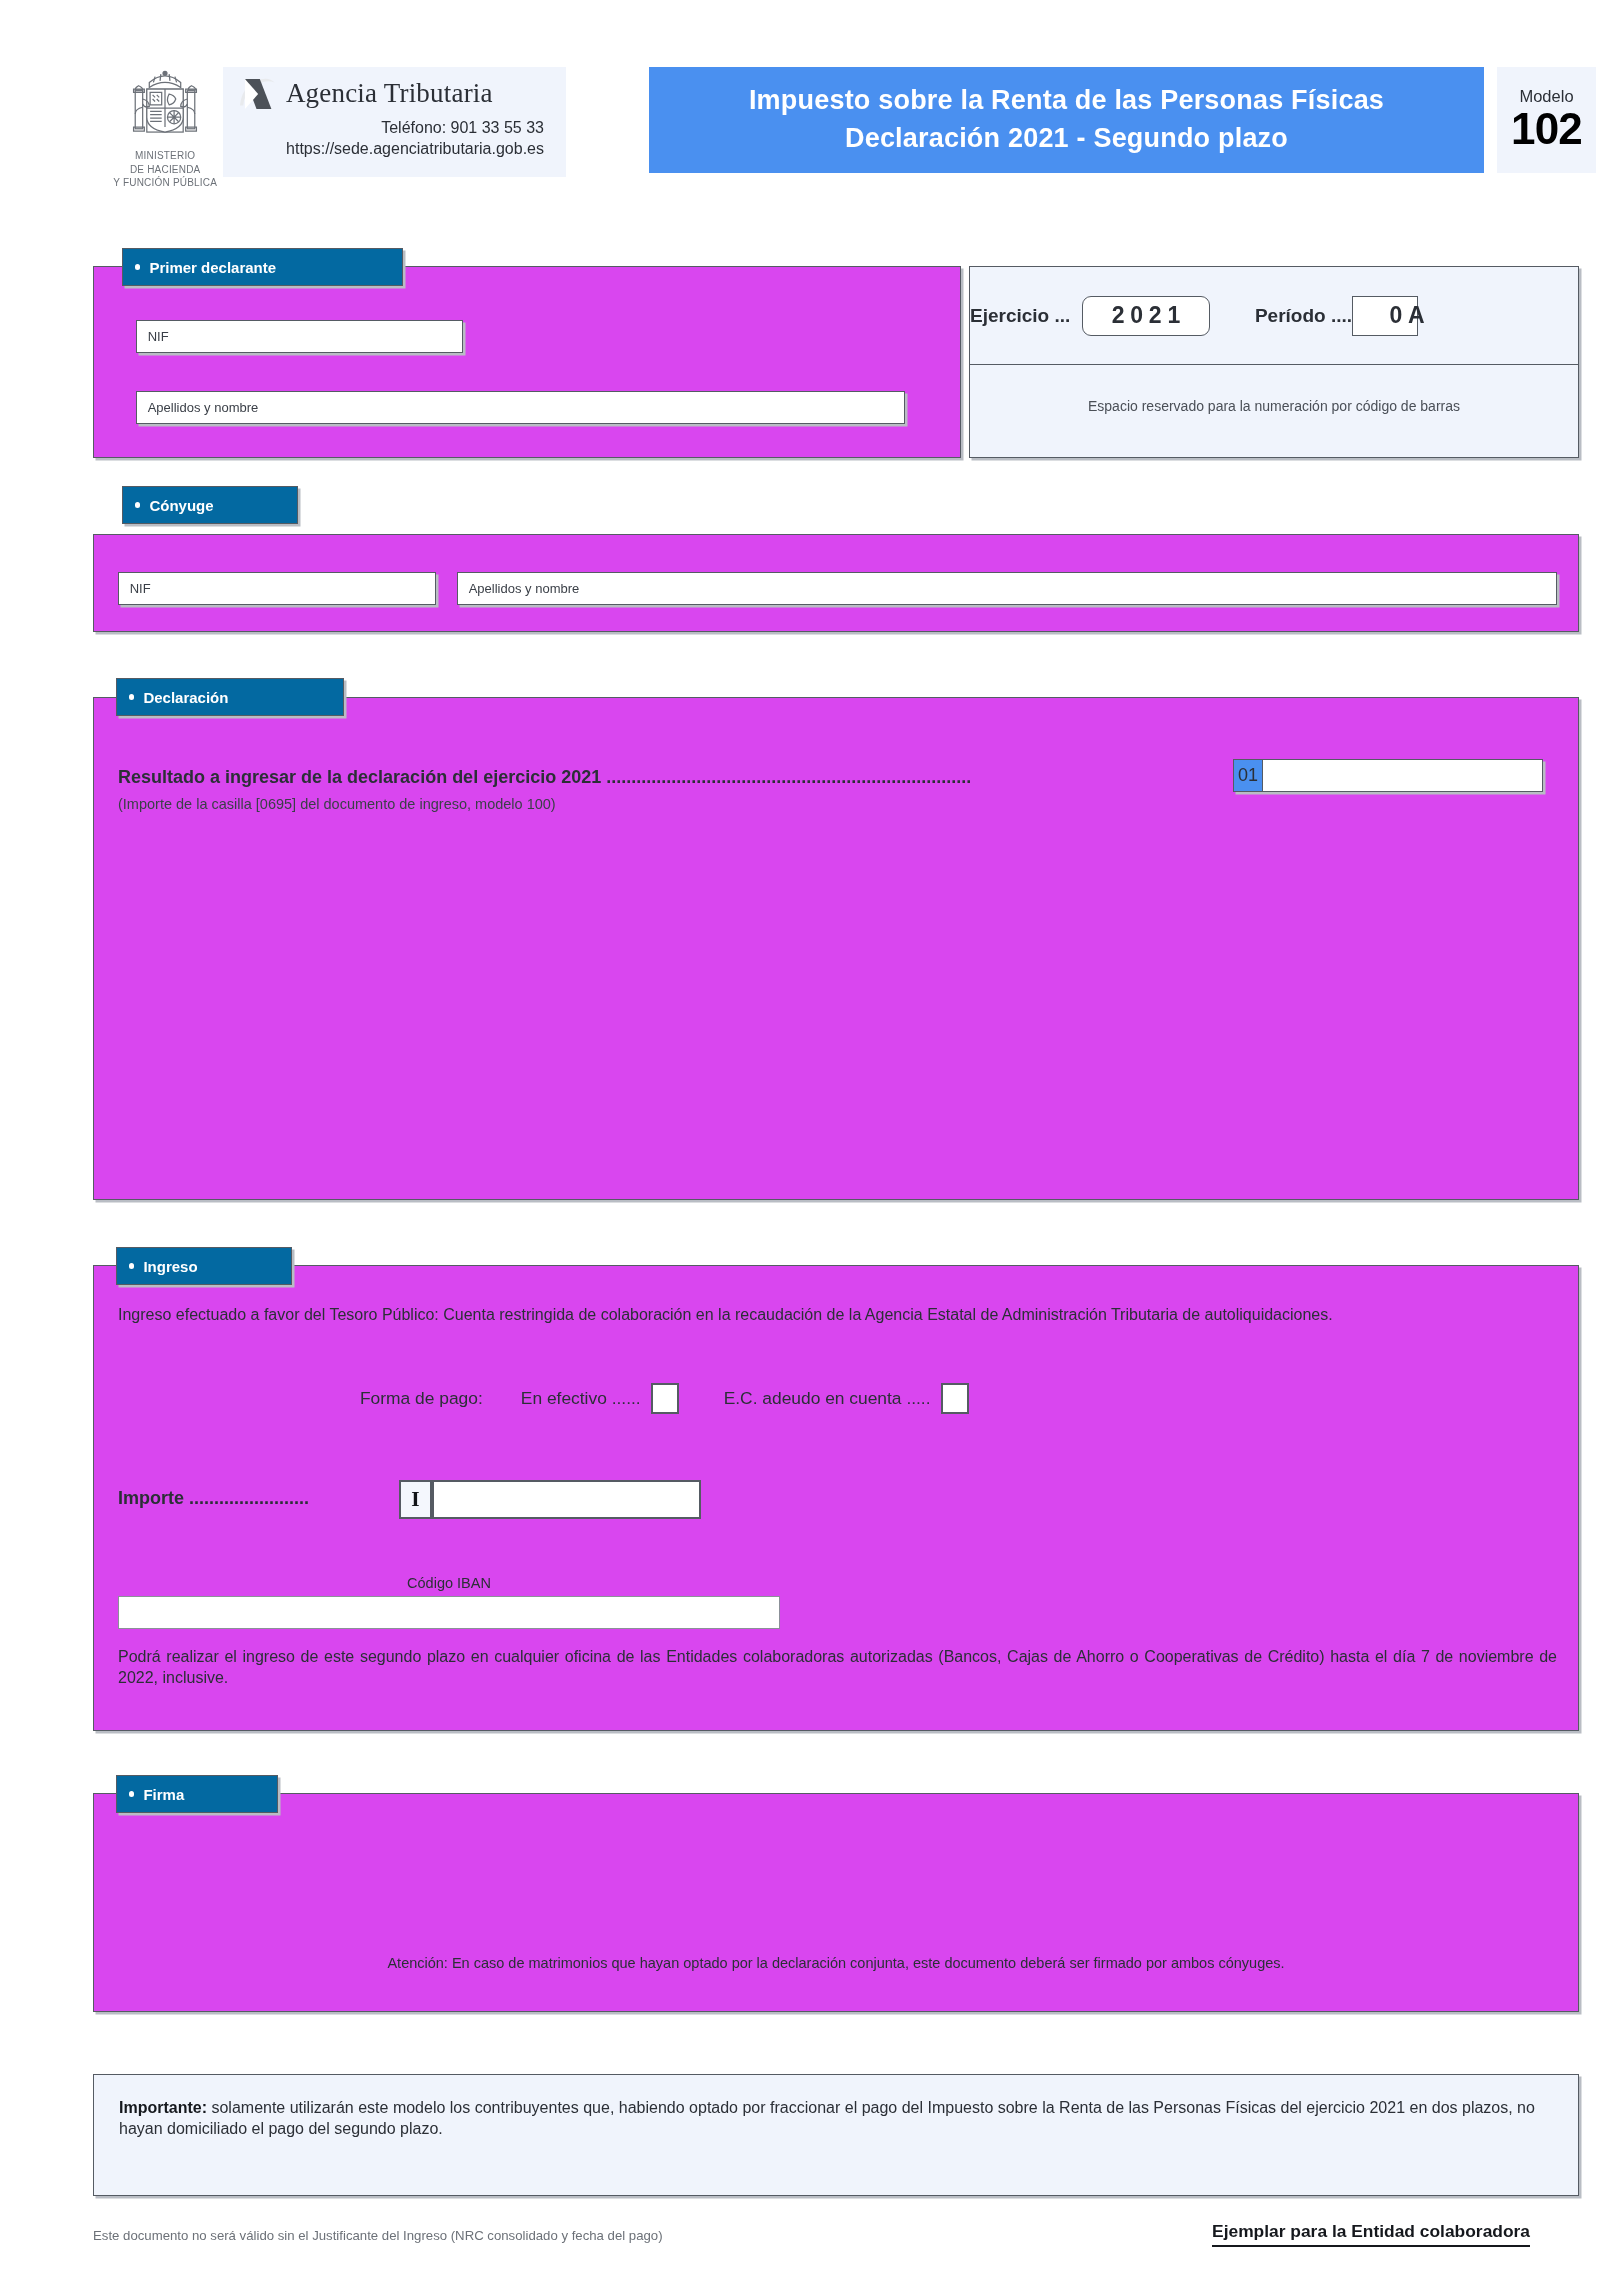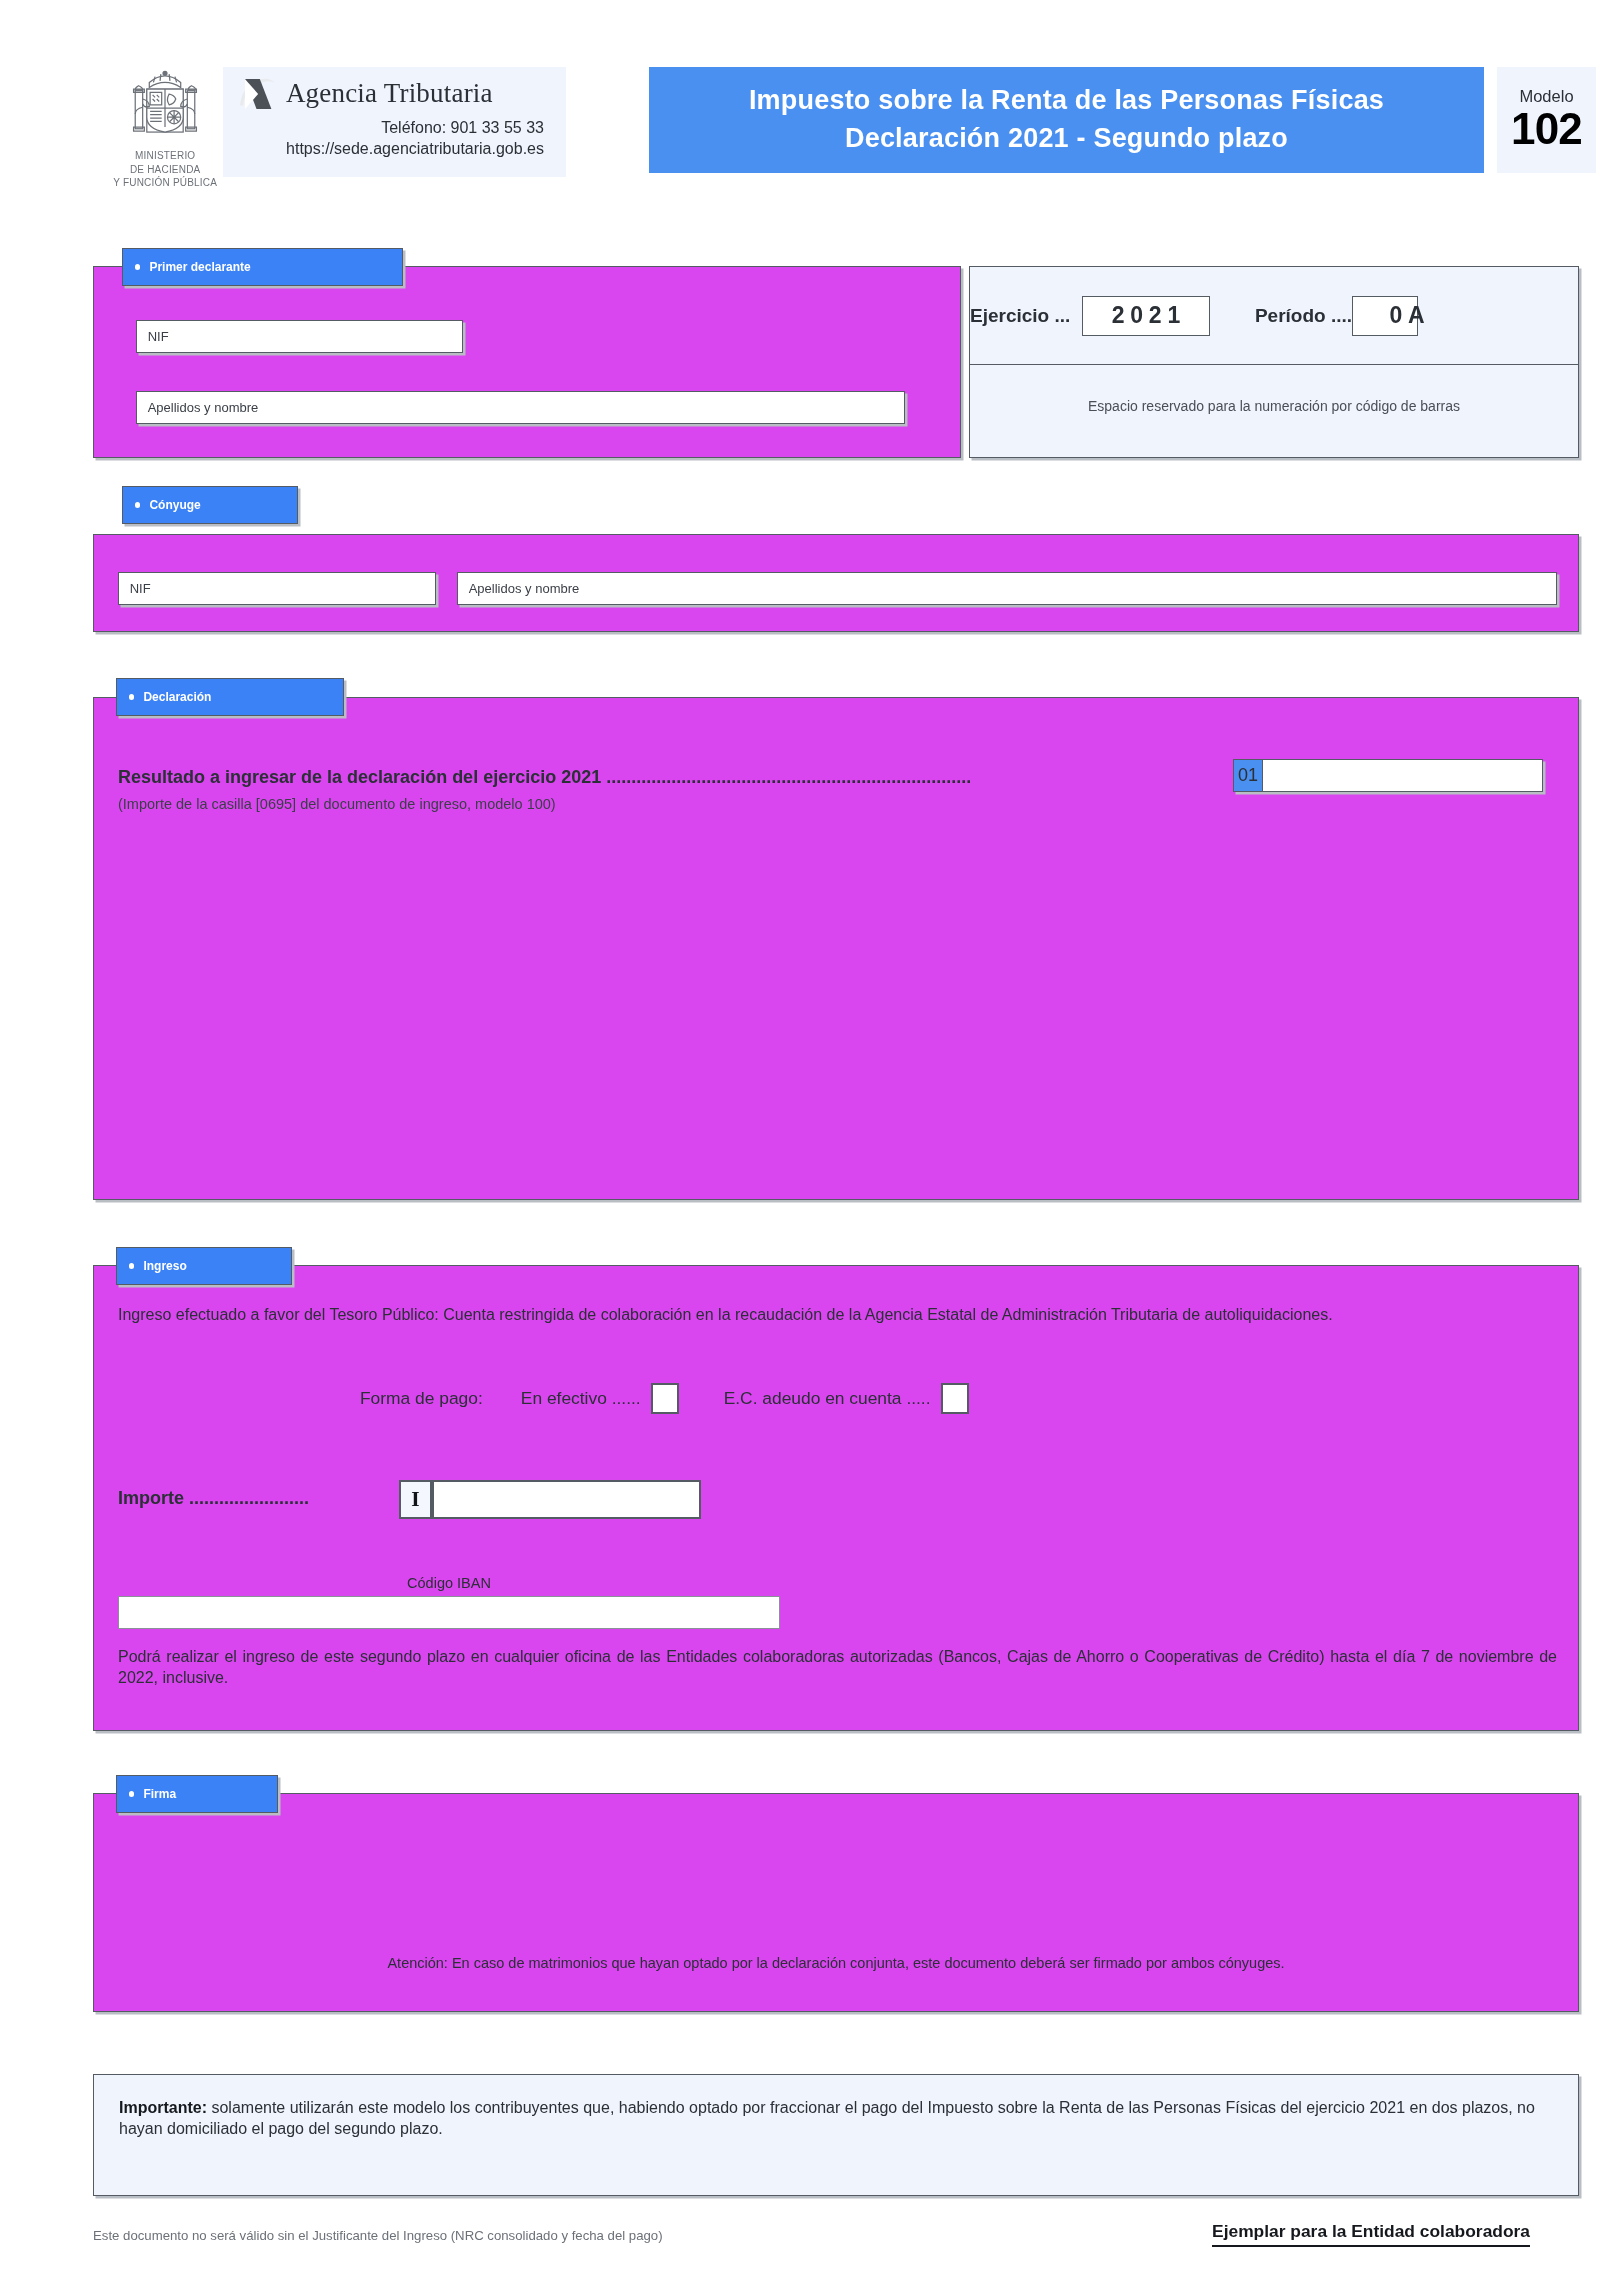--- a/index.html
+++ b/index.html
@@ -114,26 +114,26 @@
   
   .section {
     position: absolute;
     background: #d946ef;
     border: 1.7px solid #555b63;
     box-shadow: 2.5px 2.5px 0 0 #b9bdc4;
     box-sizing: border-box;
   }
   .tab {
     position: absolute;
-    background: #3b82f6;
+    background: #0369a1;
     border: 1.7px solid #555b63;
     box-shadow: 2.5px 2.5px 0 0 #b9bdc4;
     color: #ffffff;
     font-weight: bold;
-    font-size: 12px;
+    font-size: 15px;
     display: flex;
     align-items: center;
     padding-left: 11.6px;
     box-sizing: border-box;
     z-index: 4;
   }
   .tab .bullet {
     width: 5.8px; height: 5.8px;
     border-radius: 50%;
     background: #ffffff;
@@ -394,21 +394,21 @@
   <div class="field" style="left:136px; top:320px; width:327px; height:33px;">
     <span>NIF</span>
   </div>
   <div class="field" style="left:136px; top:391px; width:769px; height:33px;">
     <span>Apellidos y nombre</span>
   </div>
 
   <div class="ej-wrap" style="left:969px; top:266px; width:610px; height:192px;">
     <div class="ej-row" style="left:0; top:0; width:100%; height:98px; border-bottom:1.7px solid #555b63; box-sizing:border-box; ">
       <span class="ej-label">Ejercicio ...</span>
-      <span class="ej-box" style="width:128px; height:40px; margin-left:11.6px;">2021</span>
+      <span class="ej-box" style="width:128px; height:40px; margin-left:11.6px;border-radius:9px;">2021</span>
       <span class="ej-label" style="margin-left:45px;">Período ....</span>
       <span class="ej-box" style="width:66px; height:40px; padding-left:44px;">0A</span>
     </div>
     <div class="barcode-note" style="left:0; top:131px;">Espacio reservado para la numeración por código de barras</div>
   </div>
 
   <div class="section" style="left:93px; top:534px; width:1486px; height:98px;"></div>
   <div class="tab" style="left:122px; top:486px; width:176px; height:38px;">
     <span class="bullet"></span>
     <span>Cónyuge</span>

